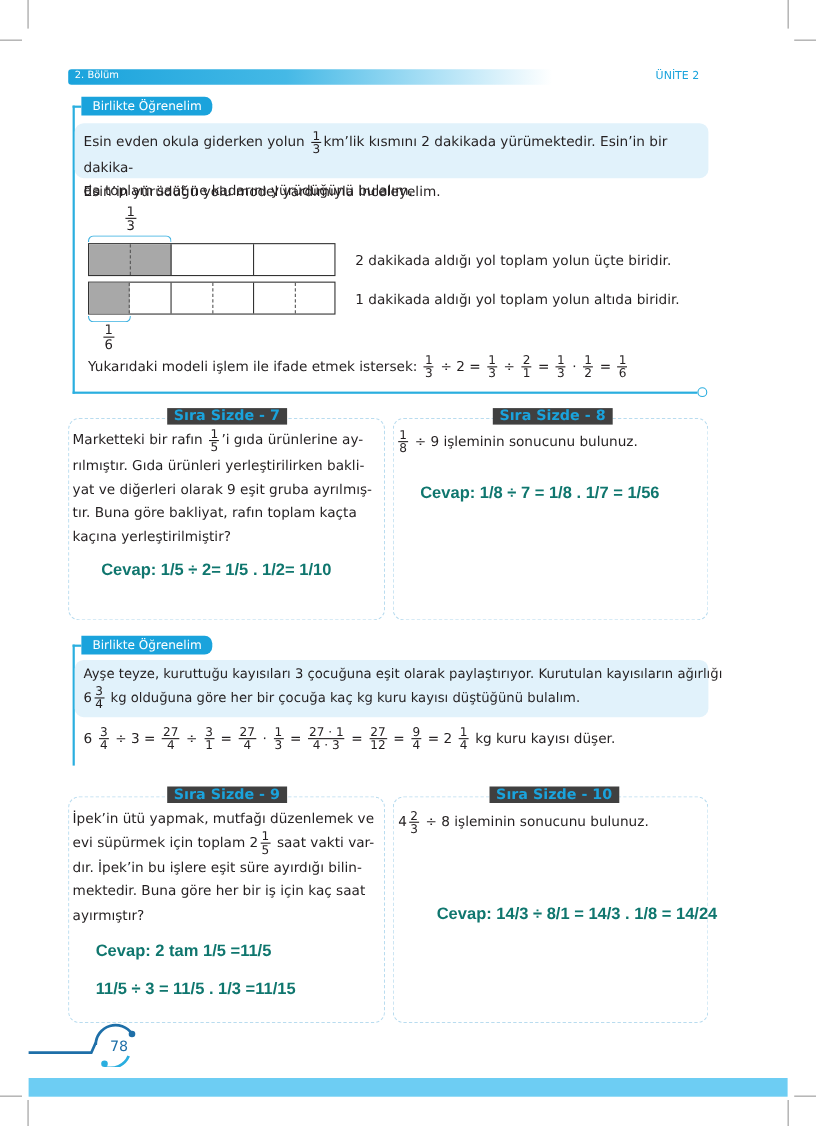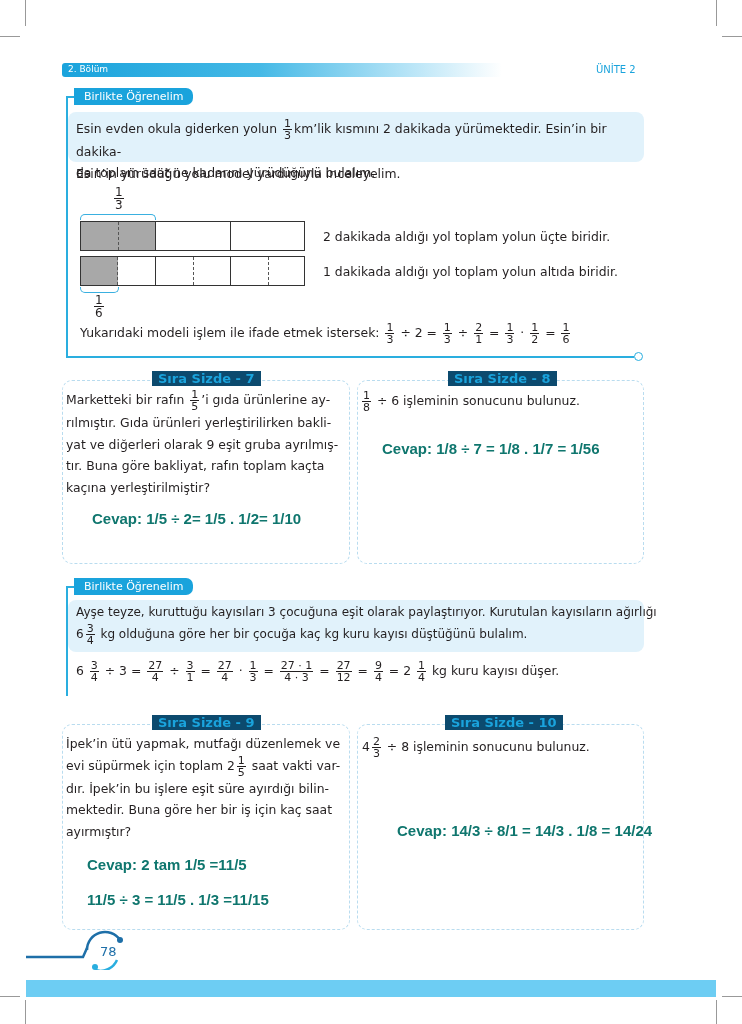--- a/index.html
+++ b/index.html
@@ -15,21 +15,21 @@
          border-radius:0 7px 7px 0; height:15px; line-height:15px; }
   .vline { background:#2aaedf; width:2px; }
   .hline { background:#2aaedf; height:2px; }
   .bluebox { background:#e1f2fb; border-radius:8px; }
   .txt { font-size:12.4px; line-height:21px; }
   .frac { display:inline-block; vertical-align:middle; text-align:center;
           font-size:11px; line-height:11px; margin:0 2px; }
   .frac .n { display:block; border-bottom:1px solid #231f20; padding:0 1px; }
   .frac .d { display:block; }
   .dashbox { border:1.5px dashed #b9dcef; border-radius:10px; }
-  .sstitle { font-size:13px; font-weight:bold; color:#1aa3dc; background:#0c4a6e; padding:0 6px; }
+  .sstitle { font-size:13px; font-weight:bold; color:#1aa3dc; background:#404040; padding:0 6px; }
   .ans { color:#0f766e; font-weight:bold; font-family:"Liberation Sans", sans-serif; font-size:15px; }
   .bar { border:1.5px solid #333; box-sizing:border-box; display:flex; }
   .cell { border-right:1.5px solid #333; position:relative; box-sizing:border-box; }
   .cell:last-child { border-right:none; }
   .dash { position:absolute; top:0; bottom:0; border-left:1px dashed #555; }
   .gray { background:#a8a8a8; }
   .brace { border:1.5px solid #3ab0e0; height:5px; }
 </style>
 </head>
 <body>
@@ -107,21 +107,21 @@
   <span>yat ve diğerleri olarak 9 eşit gruba ayrılmış-</span><br>
   <span>tır. Buna göre bakliyat, rafın toplam kaçta</span><br>
   <span>kaçına yerleştirilmiştir?</span>
 </div>
 <div class="abs ans" style="left:92px;top:510px">Cevap: 1/5 ÷ 2= 1/5 . 1/2= 1/10</div>
 
 <div class="abs dashbox" style="left:357px;top:380px;width:285px;height:182px"></div>
 <div class="abs sstitle" style="left:448px;top:371px">Sıra Sizde - 8</div>
 <div class="abs txt" style="left:360px;top:390px">
   <span class="frac"><span class="n">1</span><span class="d">8</span></span>
-  <span>÷ 6  işleminin sonucunu bulunuz.</span>
+  <span>÷ 9  işleminin sonucunu bulunuz.</span>
 </div>
 <div class="abs ans" style="left:382px;top:440px">Cevap: 1/8 ÷ 7 = 1/8 . 1/7 = 1/56</div>
 
 <div class="abs vline" style="left:66px;top:586px;height:110px"></div>
 <div class="abs hline" style="left:66px;top:586px;width:8px"></div>
 <div class="abs tag" style="left:74px;top:578px">Birlikte Öğrenelim</div>
 <div class="abs bluebox" style="left:68px;top:600px;width:576px;height:52px"></div>
 <div class="abs txt" style="left:76px;top:602px;width:570px;white-space:nowrap;font-size:12px">
   <span>Ayşe teyze, kuruttuğu kayısıları 3 çocuğuna eşit olarak paylaştırıyor. Kurutulan kayısıların ağırlığı</span><br>
   <span>6</span><span class="frac"><span class="n">3</span><span class="d">4</span></span>

